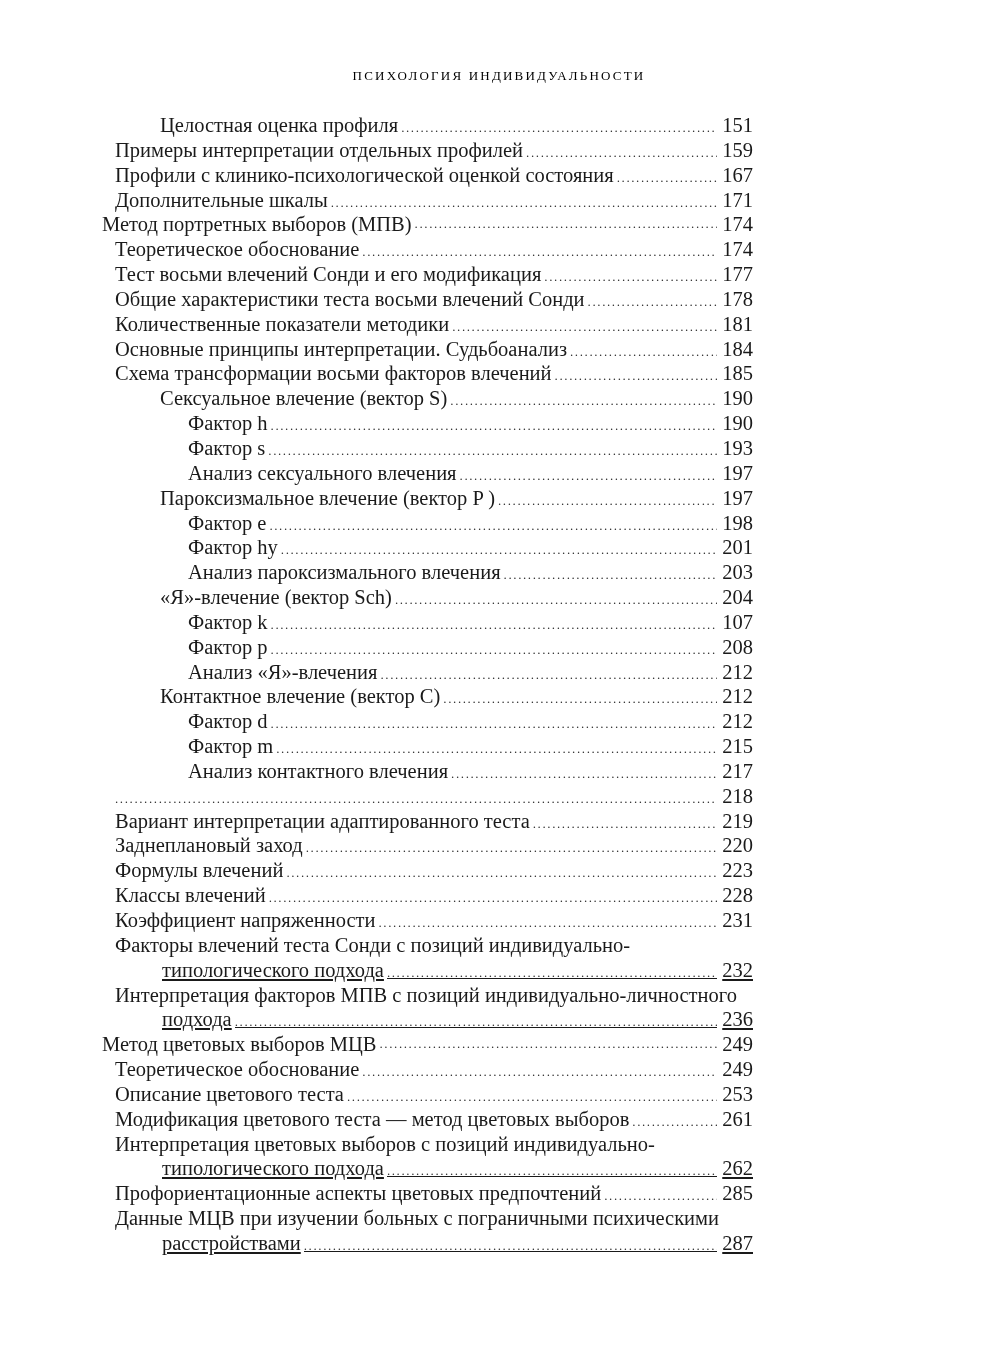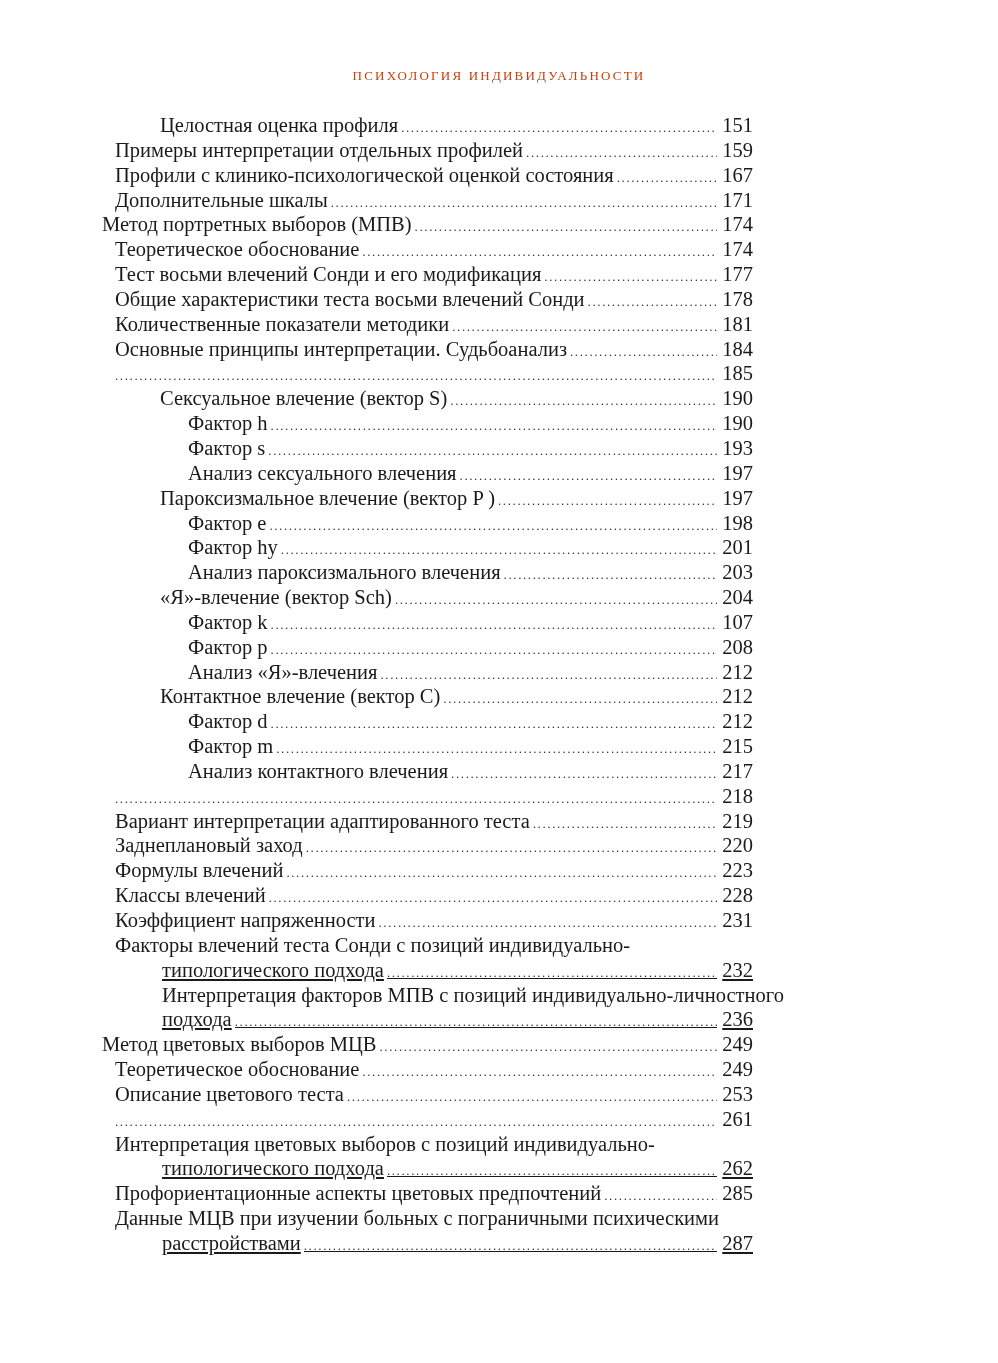--- a/index.html
+++ b/index.html
@@ -16,21 +16,21 @@
       color: #1a1a1a;
     }
     .running-head {
       position: absolute;
       top: 68px;
       left: 0;
       width: 998px;
       text-align: center;
       font-size: 13px;
       letter-spacing: 2.2px;
-      color: #c2410c;
+      color: #000000;
     }
     .toc {
       position: absolute;
       top: 113px;
       left: 0;
       width: 880px;
     }
     .toc-row {
       position: relative;
       height: 24.85px;
@@ -59,21 +59,21 @@
       content: "................................................................................................................................................................................................................................";
     }
     .toc-page {
       flex: 0 0 auto;
       width: 36px;
       text-align: right;
     }
     .toc-row.cont .toc-title {
       padding-right: 0;
     }
-    .lvl0 .inner { left: 102px; }
+    .lvl0 .inner { left: 102px; align-items: center; }
     .lvl1 .inner { left: 115px; }
     .lvl2 .inner { left: 160px; }
     .lvl3 .inner { left: 188px; }
     .lvl1c .inner { left: 162px; text-decoration: underline; }
   </style>
 </head>
 <body>
 
 <div class="running-head">ПСИХОЛОГИЯ ИНДИВИДУАЛЬНОСТИ</div>
 
@@ -143,20 +143,21 @@
     </div>
     <div class="toc-row lvl1">
       <div class="inner">
         <span class="toc-title">Основные принципы интерпретации. Судьбоанализ</span>
         <span class="toc-leader"></span>
         <span class="toc-page">184</span>
       </div>
     </div>
     <div class="toc-row lvl1">
       <div class="inner">
+        <span class="toc-title">Схема трансформации восьми факторов влечений</span>
         <span class="toc-leader"></span>
         <span class="toc-page">185</span>
       </div>
     </div>
     <div class="toc-row lvl2">
       <div class="inner">
         <span class="toc-title">Сексуальное влечение (вектор S)</span>
         <span class="toc-leader"></span>
         <span class="toc-page">190</span>
       </div>
@@ -313,21 +314,21 @@
       </div>
     </div>
     <div class="toc-row lvl1c">
       <div class="inner">
         <span class="toc-title">типологического подхода</span>
         <span class="toc-leader"></span>
         <span class="toc-page">232</span>
       </div>
     </div>
     <div class="toc-row cont lvl1">
-      <div class="inner" style="right: auto; margin-left: 47px;">
+      <div class="inner" style="right: auto;">
         <span class="toc-title">Интерпретация факторов МПВ с позиций индивидуально-личностного</span>
       </div>
     </div>
     <div class="toc-row lvl1c">
       <div class="inner">
         <span class="toc-title">подхода</span>
         <span class="toc-leader"></span>
         <span class="toc-page">236</span>
       </div>
     </div>
@@ -347,20 +348,21 @@
     </div>
     <div class="toc-row lvl1">
       <div class="inner">
         <span class="toc-title">Описание цветового теста</span>
         <span class="toc-leader"></span>
         <span class="toc-page">253</span>
       </div>
     </div>
     <div class="toc-row lvl1">
       <div class="inner">
+        <span class="toc-title">Модификация цветового теста — метод цветовых выборов</span>
         <span class="toc-leader"></span>
         <span class="toc-page">261</span>
       </div>
     </div>
     <div class="toc-row cont lvl1">
       <div class="inner" style="right: auto;">
         <span class="toc-title">Интерпретация цветовых выборов с позиций индивидуально-</span>
       </div>
     </div>
     <div class="toc-row lvl1c">

